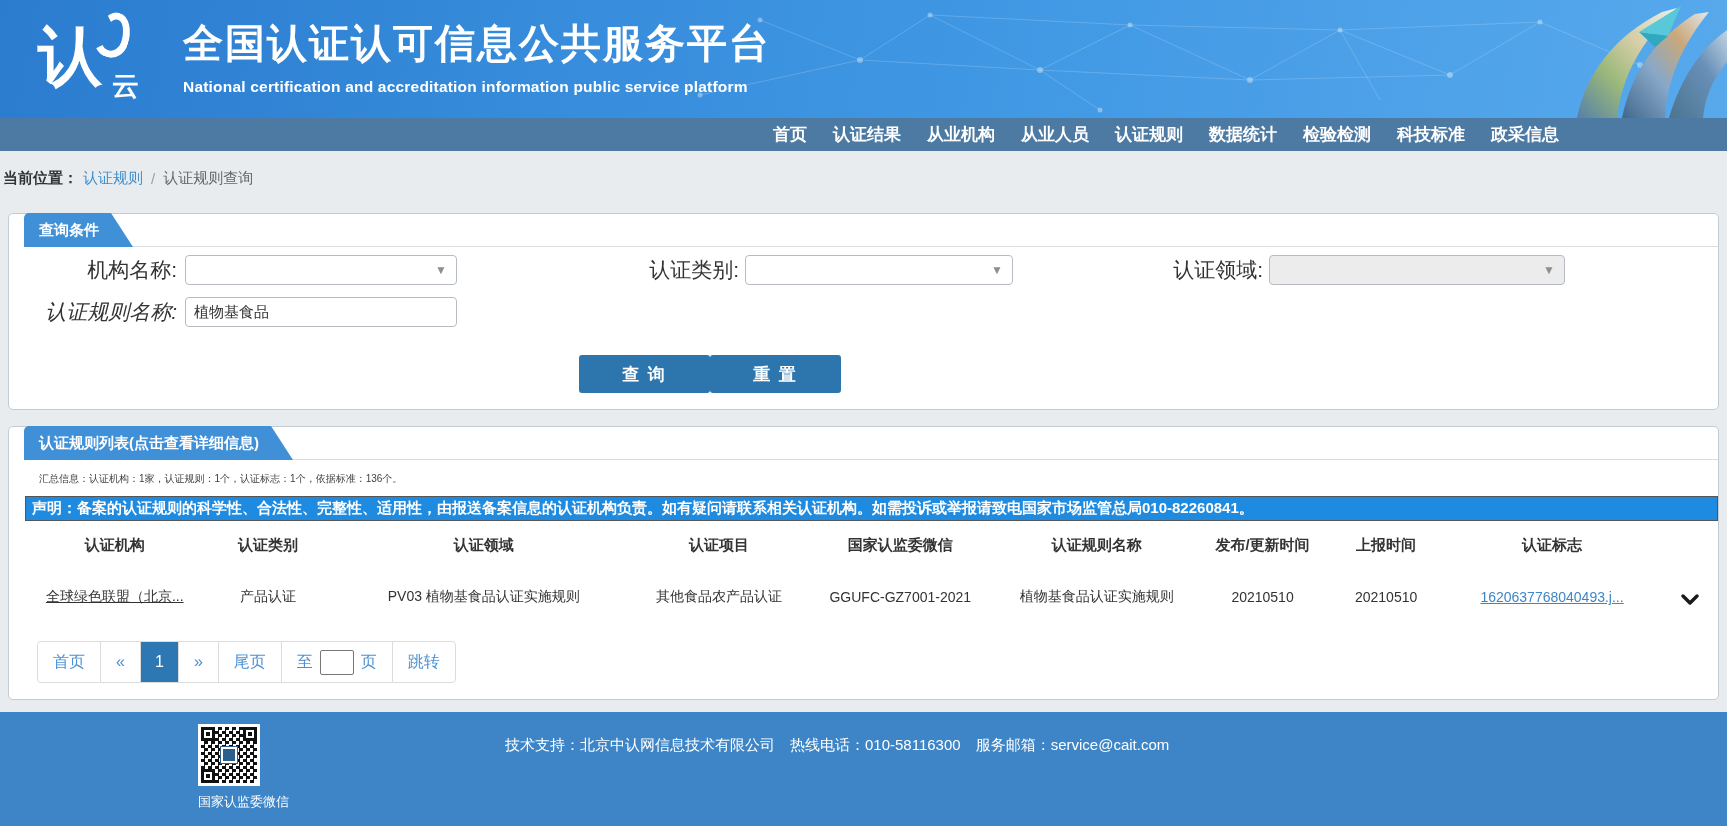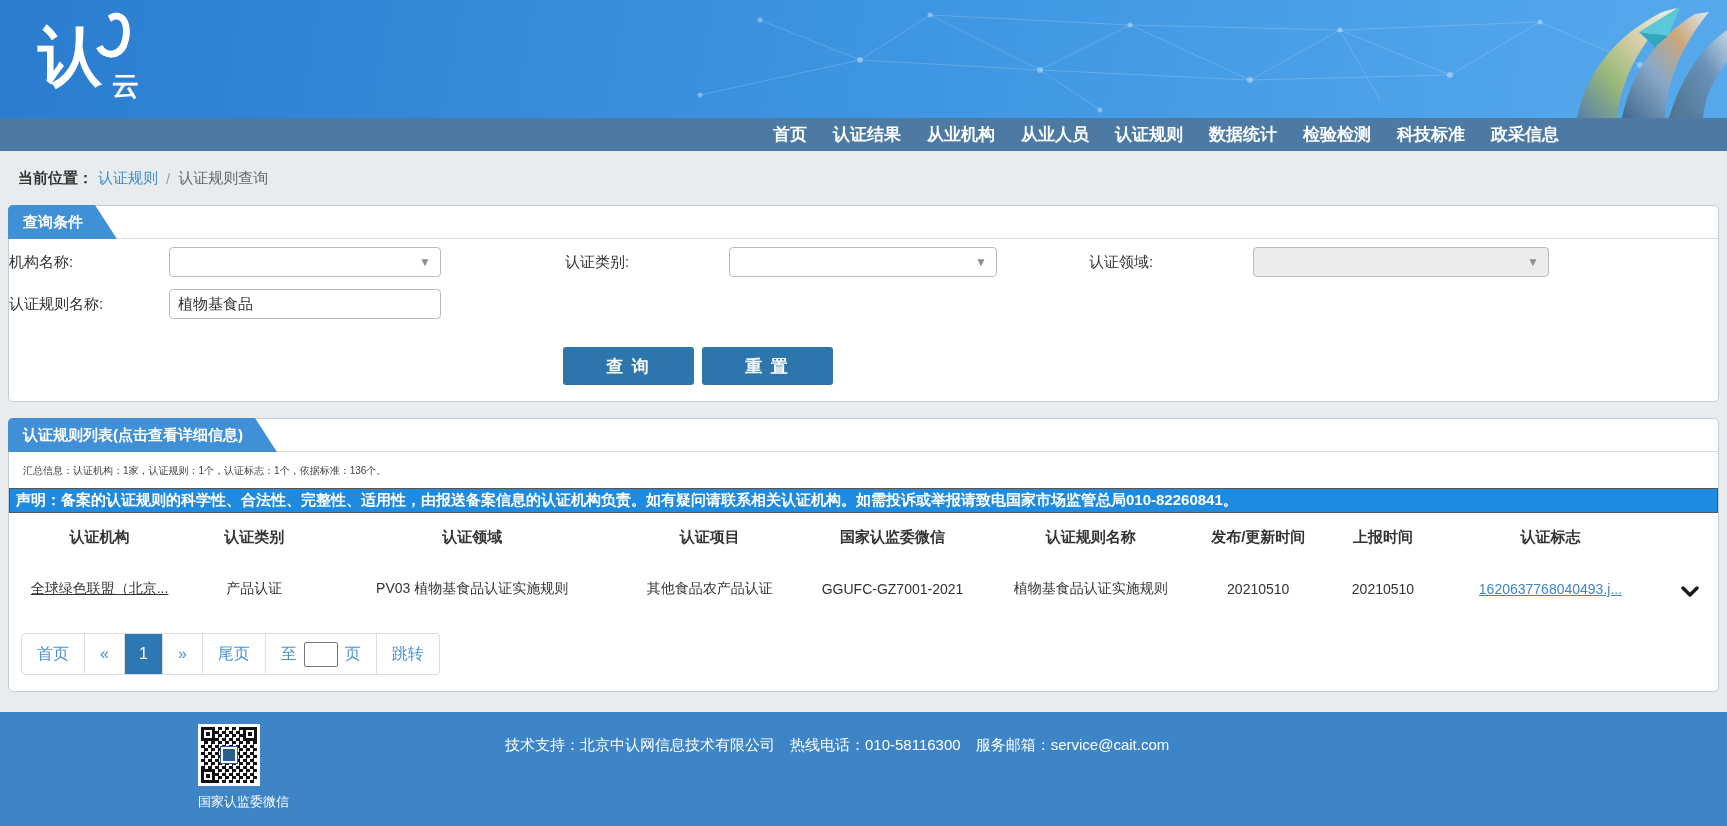--- a/index.html
+++ b/index.html
@@ -20,48 +20,48 @@
   .logo-yun { position:absolute; left:74px; top:58px; font-size:27px; font-weight:bold; }
   .title-block { position:absolute; left:183px; top:16px; color:#fff; }
   .main-title { font-size:40px; font-weight:bold; letter-spacing:2px; }
   .sub-title { font-size:15.5px; font-weight:bold; margin-top:7px; letter-spacing:.2px; }
   .deco { position:absolute; right:0; top:0; width:300px; height:118px; }
   
   .nav { height:33px; background:#4c7aa3; display:flex; align-items:center;
     justify-content:flex-end; padding-right:168px; gap:26px; }
   .nav-item { color:#fff; font-size:17px; font-weight:bold; cursor:pointer; white-space:nowrap; }
   
-  .breadcrumb { height:54px; display:flex; align-items:center; padding-left:18px;
+  .breadcrumb { height:54px; display:flex; align-items:center; padding-left:3px;
     font-size:15px; gap:5px; }
   .bc-label { font-weight:bold; color:#333; }
   .bc-link { color:#3e8ecc; cursor:pointer; }
   .bc-sep { color:#9aa0a6; padding:0 3px; }
   .bc-current { color:#666; }
   
-  .panel { margin:0 8px; background:#fff; border:1px solid #c3cbd3; border-radius:5px; position:relative; }
+  .panel { margin:8px 8px; background:#fff; border:1px solid #c3cbd3; border-radius:5px; position:relative;padding-left:16px; }
   .panel-strip { height:33px; border-bottom:1px solid #d8dde2; position:relative; }
   .panel-tab { position:absolute; left:-1px; top:-1px; height:34px; line-height:34px;
     background:#4090d8; color:#fff; font-size:15px; font-weight:bold;
     padding:0 34px 0 15px; border-top-left-radius:5px;
     clip-path:polygon(0 0, calc(100% - 22px) 0, 100% 100%, 0 100%); }
   
   .form { position:relative; height:96px; }
-  .f-label { position:absolute; width:152px; text-align:left; font-size:15px;
+  .f-label { position:absolute; width:152px; text-align:right; font-size:21px;
     color:#333; line-height:30px; }
   .ctl { position:absolute; height:30px; border:1px solid #b6bcc2; border-radius:4px; background:#fff; }
   .sel { display:flex; align-items:center; justify-content:flex-end; padding-right:9px; cursor:pointer; }
   .caret { color:#8a8f94; font-size:12px; }
   .sel.disabled { background:#ececec; cursor:default; }
   .lbl-org { left:0; top:8px; }        .sel-org { left:160px; top:8px; width:272px; }
   .lbl-cat { left:556px; top:8px; width:158px; } .sel-cat { left:720px; top:8px; width:268px; }
   .lbl-dom { left:1080px; top:8px; width:158px; } .sel-dom { left:1244px; top:8px; width:296px; }
-  .lbl-rule { left:0; top:50px; }
+  .lbl-rule { left:0; top:50px;font-style:italic; }
   .input-rule { left:160px; top:50px; width:272px; font-size:15px; color:#333;
     padding:0 8px; font-family:inherit; }
-  .btn-row { display:flex; gap:8px; padding:12px 0 16px; margin-left:554px; }
+  .btn-row { display:flex; padding:12px 0 16px; margin-left:554px; }
   .btn { width:131px; height:38px; background:#2c75ad; color:#fff; border:none;
     border-radius:3px; font-size:17px; font-weight:bold; cursor:pointer;
     font-family:inherit; letter-spacing:2px; }
   
   .results-panel { margin-top:16px; }
   .summary { padding:12px 14px 10px; color:#404040; font-size:10px; }
   .notice { background:#1f8be0; border:1px solid #555; color:#fff; font-size:15px;
     font-weight:bold; padding:2px 6px; white-space:nowrap; overflow:hidden; }
   table.rtable { width:100%; border-collapse:collapse; table-layout:fixed; }
   .rtable th { font-size:15px; color:#333; font-weight:bold; height:48px; text-align:center; }
@@ -123,20 +123,24 @@
         <circle cx="1540" cy="22" r="2.5"></circle>
       <circle cx="1640" cy="65" r="3"></circle>
         <circle cx="700" cy="95" r="2.5"></circle>
         <circle cx="1100" cy="110" r="2.5"></circle>
     </g>
   </svg>
   <div class="logo">
     <span class="logo-ren">认</span>
     <span class="logo-swirl"></span>
     <span class="logo-yun">云</span>
+  </div>
+  <div class="title-block">
+    <div class="main-title">全国认证认可信息公共服务平台</div>
+    <div class="sub-title">National certification and accreditation information public service platform</div>
   </div>
   <svg class="deco" viewBox="0 0 300 118">
     <defs>
       <linearGradient id="gb1" x1="0" y1="1" x2="1" y2="0">
         <stop offset="0" stop-color="#5580a8"></stop>
           <stop offset="0.35" stop-color="#9ab87a"></stop>
         <stop offset="0.65" stop-color="#d8cfa8"></stop>
           <stop offset="1" stop-color="#e8f0ec"></stop>
       </linearGradient>
       <linearGradient id="gb2" x1="0" y1="1" x2="1" y2="0">

